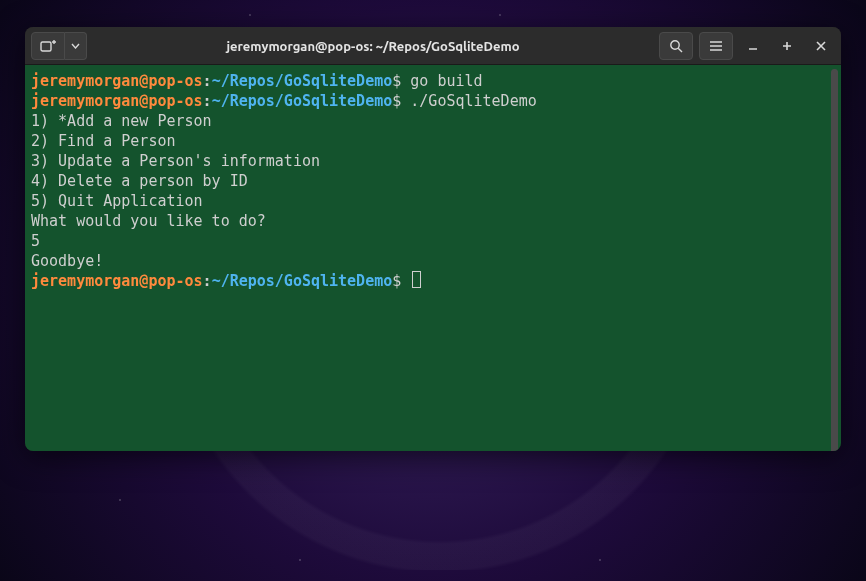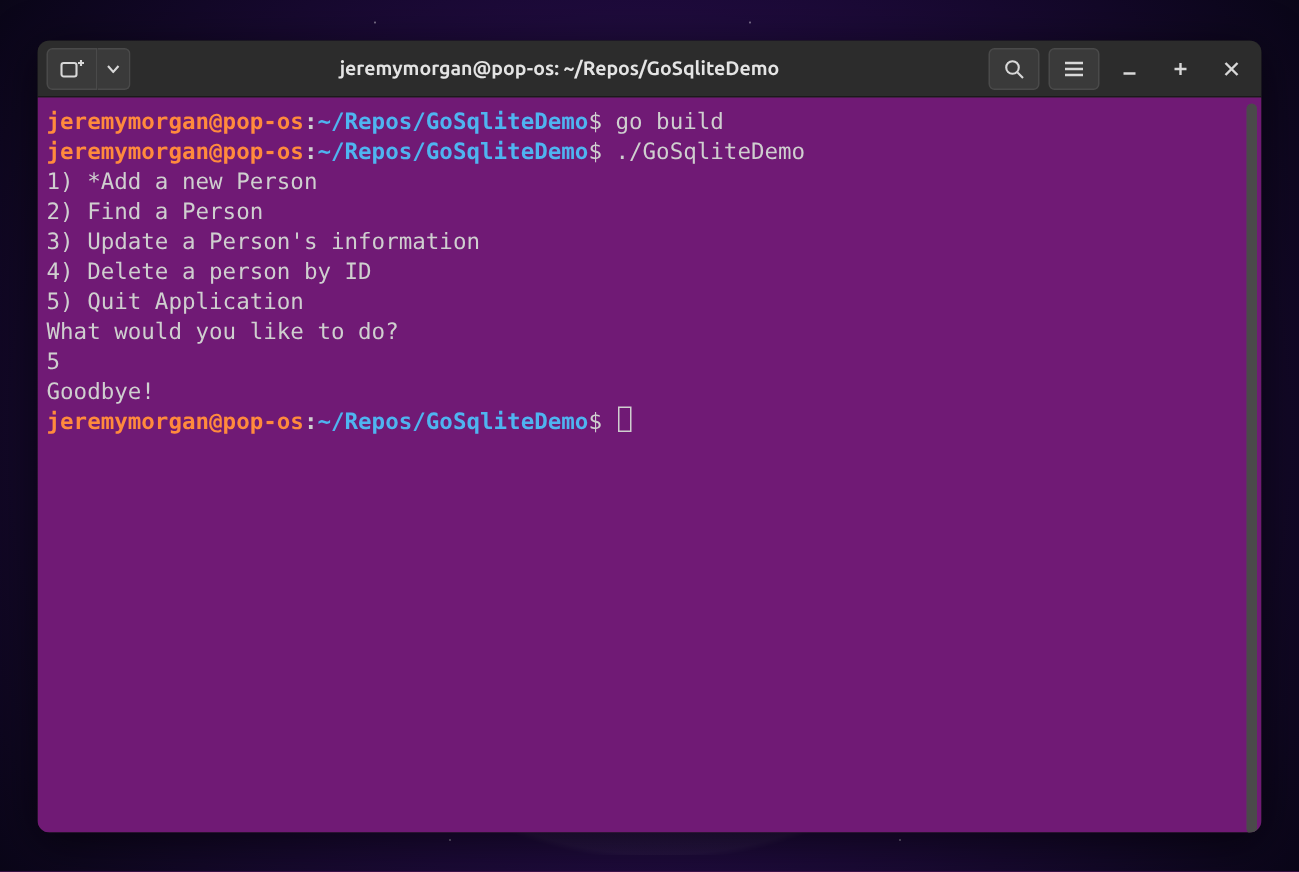--- a/index.html
+++ b/index.html
@@ -38,21 +38,21 @@
     left:120px; top:30px;
     width:640px; height:540px;
     background:
       radial-gradient(circle at 50% 50%, transparent 240px, rgba(255,255,255,0.06) 244px, rgba(255,255,255,0.06) 270px, transparent 274px);
     opacity:0.6;
   }
 
   .window {
     position: absolute;
     left: 25px; top: 27px;
-    width: 816px; height: 528px;
+    width: 816px; height: 424px;
     background: #1b1b1b;
     border-radius: 8px;
     box-shadow: 0 6px 30px rgba(0,0,0,0.6);
     display: flex;
     flex-direction: column;
     overflow: hidden;
   }
   .titlebar {
     height: 38px;
     background: #2c2c2c;
@@ -90,21 +90,21 @@
   .win-btn {
     width:28px; height:28px;
     display:flex; align-items:center; justify-content:center;
     color:#d8d8d8;
     cursor:pointer;
     font-size:13px;
   }
 
   .terminal-body {
     flex:1;
-    background:#701a75;
+    background:#14532d;
     padding: 4px 4px 4px 4px;
     position:relative;
   }
   .terminal-scroll {
     position:absolute;
     right:3px; top:4px;
     width:7px; height:487px;
     background: rgba(255,255,255,0.04);
     border-radius:4px;
   }

